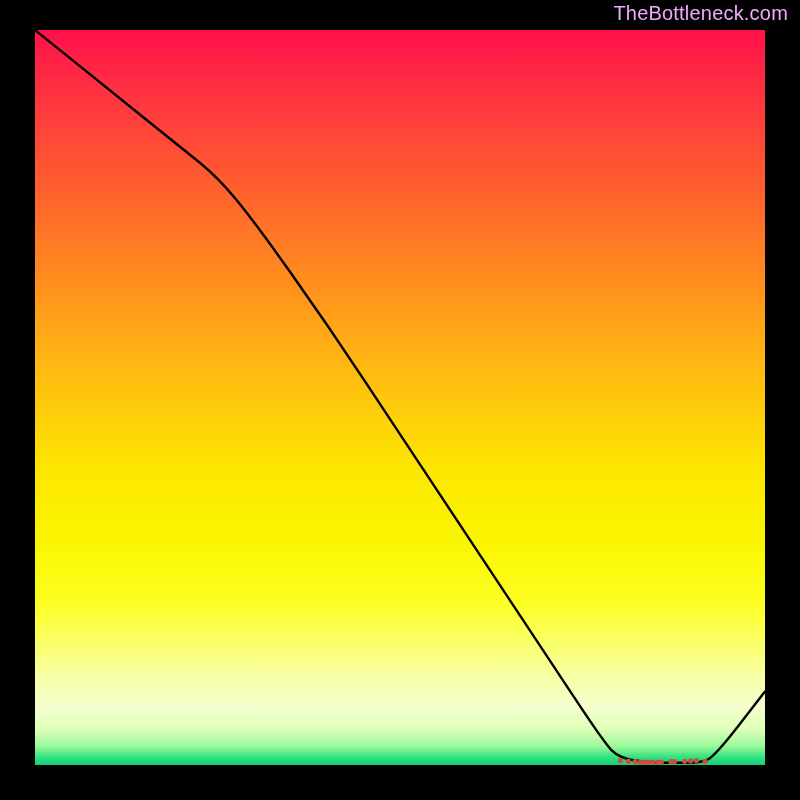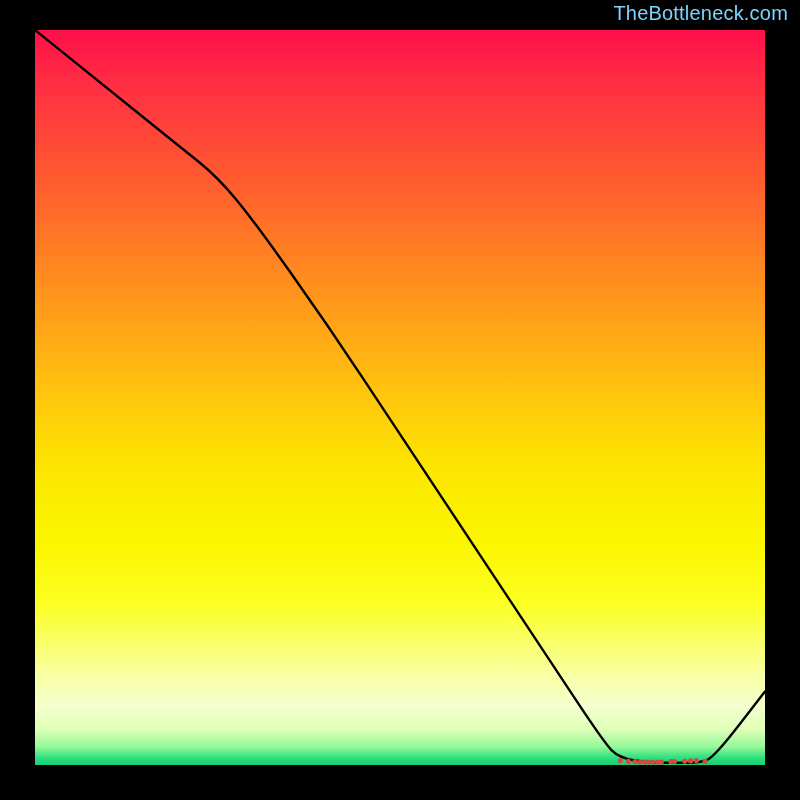--- a/index.html
+++ b/index.html
@@ -14,21 +14,21 @@
   .frame {
     position: relative;
     width: 800px;
     height: 800px;
     background: #000;
   }
   .attrib {
     position: absolute;
     top: 2px;
     right: 12px;
-    color: #7dd3fc;
+    color: #f0abfc;
     font-size: 20px;
     font-weight: 500;
     letter-spacing: 0.2px;
     user-select: none;
   }
   .plot {
     position: absolute;
     left: 35px;
     top: 30px;
     width: 730px;

